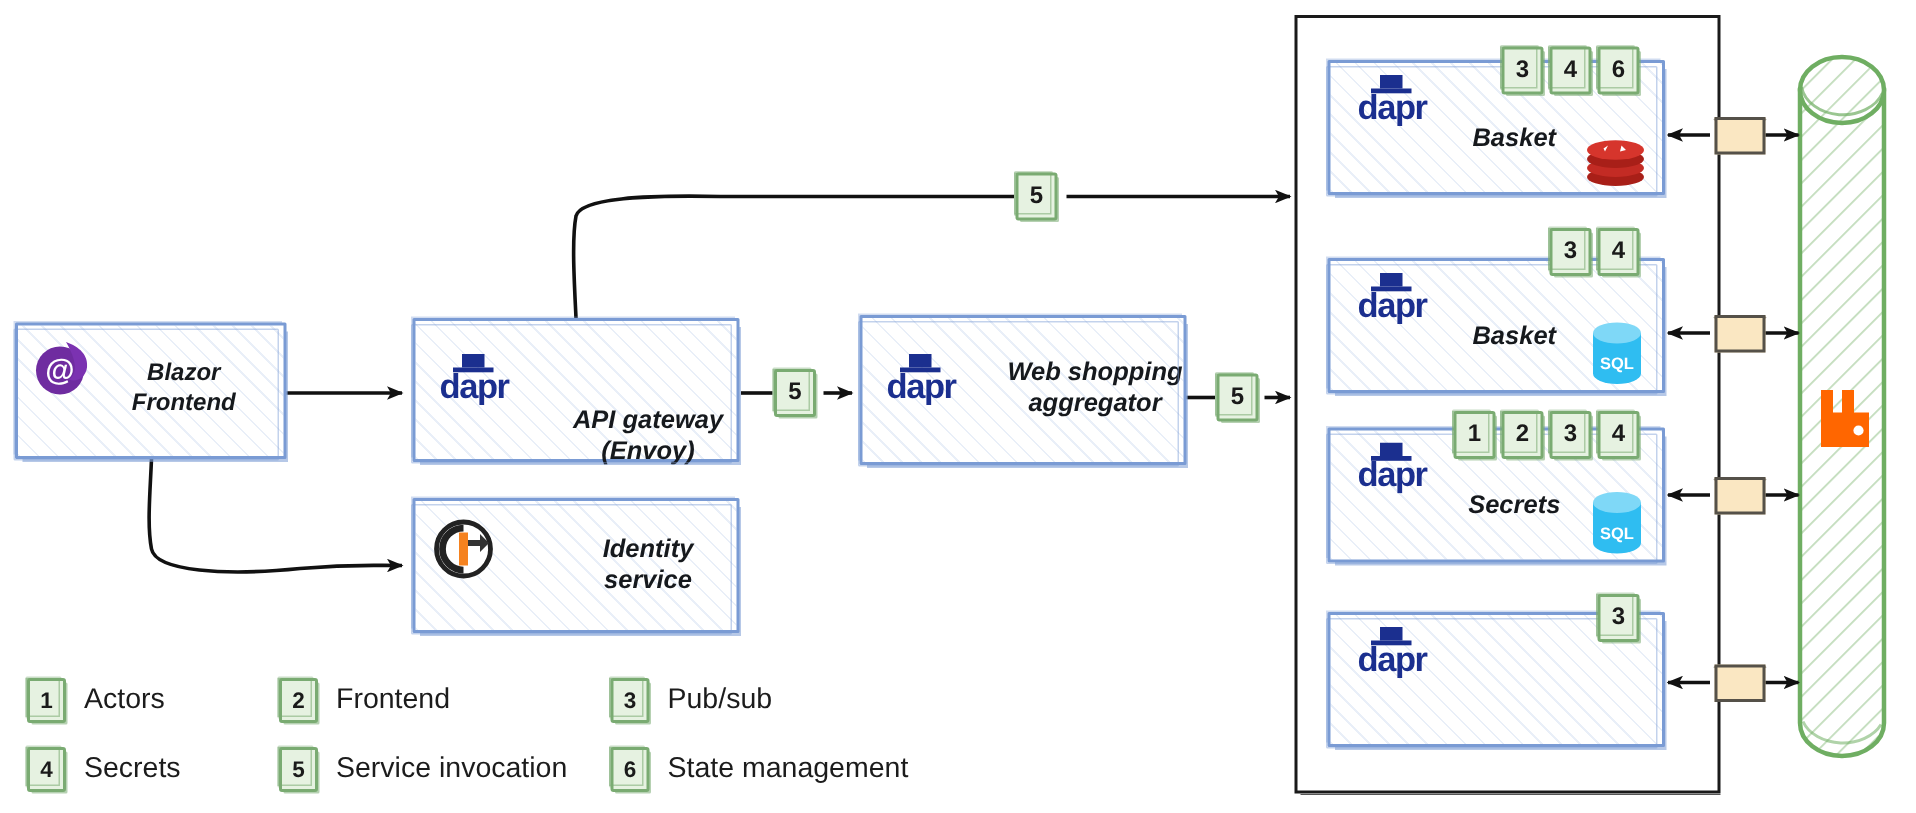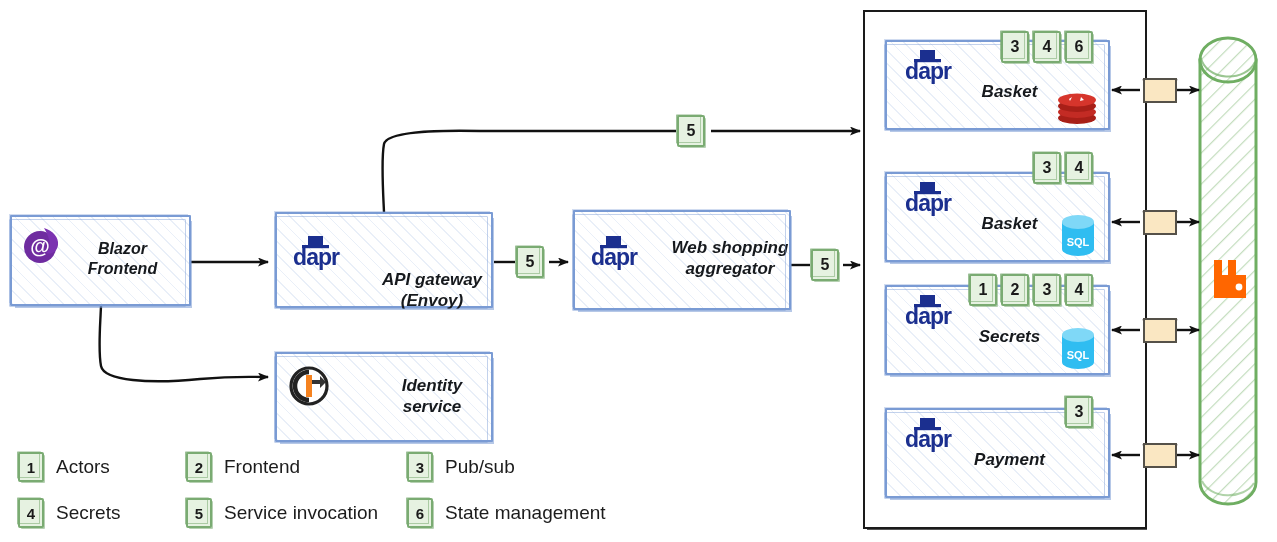--- a/index.html
+++ b/index.html
@@ -127,21 +127,21 @@
 <div class="sbox" style="left:275px;top:212px;width:218px;height:96px;">
   <svg class="dapr" style="left:8px;top:22px;" viewBox="0 0 62 34">
     <rect x="23" y="0" width="15" height="9" fill="#1b2f8f"></rect>
     <rect x="17" y="9" width="27" height="3.2" fill="#1b2f8f"></rect>
     <text x="31" y="29" font-family="Liberation Sans, sans-serif" font-size="23" font-weight="bold" fill="#1b2f8f" text-anchor="middle" letter-spacing="-1">dapr</text>
   </svg>
   <div class="boxlabel" style="top:24px;font-size:17px;white-space:pre-line;padding-left:48px;margin-top:32px;">API gateway
 (Envoy)</div>
 </div>
 
-<div class="sbox" style="left:275px;top:332px;width:218px;height:90px;margin-top:20px;">
+<div class="sbox" style="left:275px;top:332px;width:218px;height:90px;">
   <svg class="ico" style="left:10px;top:10px;" width="44" height="44" viewBox="0 0 44 44">
     <circle cx="22" cy="22" r="18" fill="#ffffff" stroke="#222" stroke-width="3.2"></circle>
     <path d="M22,8 A14,14 0 1 0 22,36" fill="none" stroke="#222" stroke-width="4.5"></path>
     <rect x="19" y="11" width="6" height="22" fill="#f5821f"></rect>
     <path d="M25,16 L33,16 L33,12 L39,18 L33,24 L33,20 L25,20 Z" fill="#333"></path>
   </svg>
   <div class="boxlabel" style="top:22px;font-size:17px;white-space:pre-line;padding-left:48px;">Identity
 service</div>
 </div>
 
@@ -211,21 +211,20 @@
 <div class="badge" style="left:1001px;top:274px;">2</div>
 <div class="badge" style="left:1033px;top:274px;">3</div>
 <div class="badge" style="left:1065px;top:274px;">4</div>
 
 <div class="sbox" style="left:885px;top:408px;width:225px;height:90px;">
   <svg class="dapr" style="left:10px;top:8px;" viewBox="0 0 62 34">
     <rect x="23" y="0" width="15" height="9" fill="#1b2f8f"></rect>
     <rect x="17" y="9" width="27" height="3.2" fill="#1b2f8f"></rect>
     <text x="31" y="29" font-family="Liberation Sans, sans-serif" font-size="23" font-weight="bold" fill="#1b2f8f" text-anchor="middle" letter-spacing="-1">dapr</text>
   </svg>
-  <div class="boxlabel" style="top:40px;font-size:17px;padding-left:12px;">Payment</div>
 </div>
 <div class="badge" style="left:1065px;top:396px;">3</div>
 
 <div class="envelope" style="left:1143px;top:78px;"></div>
 <div class="envelope" style="left:1143px;top:210px;"></div>
 <div class="envelope" style="left:1143px;top:318px;"></div>
 <div class="envelope" style="left:1143px;top:443px;"></div>
 
 <svg class="ico" style="left:1208px;top:258px;" width="42" height="42" viewBox="0 0 42 42">
   <path d="M6,2 L14,2 L14,17 L20,17 L20,2 L28,2 L28,17 L38,17 L38,40 L6,40 Z" fill="#ff6600"></path>

